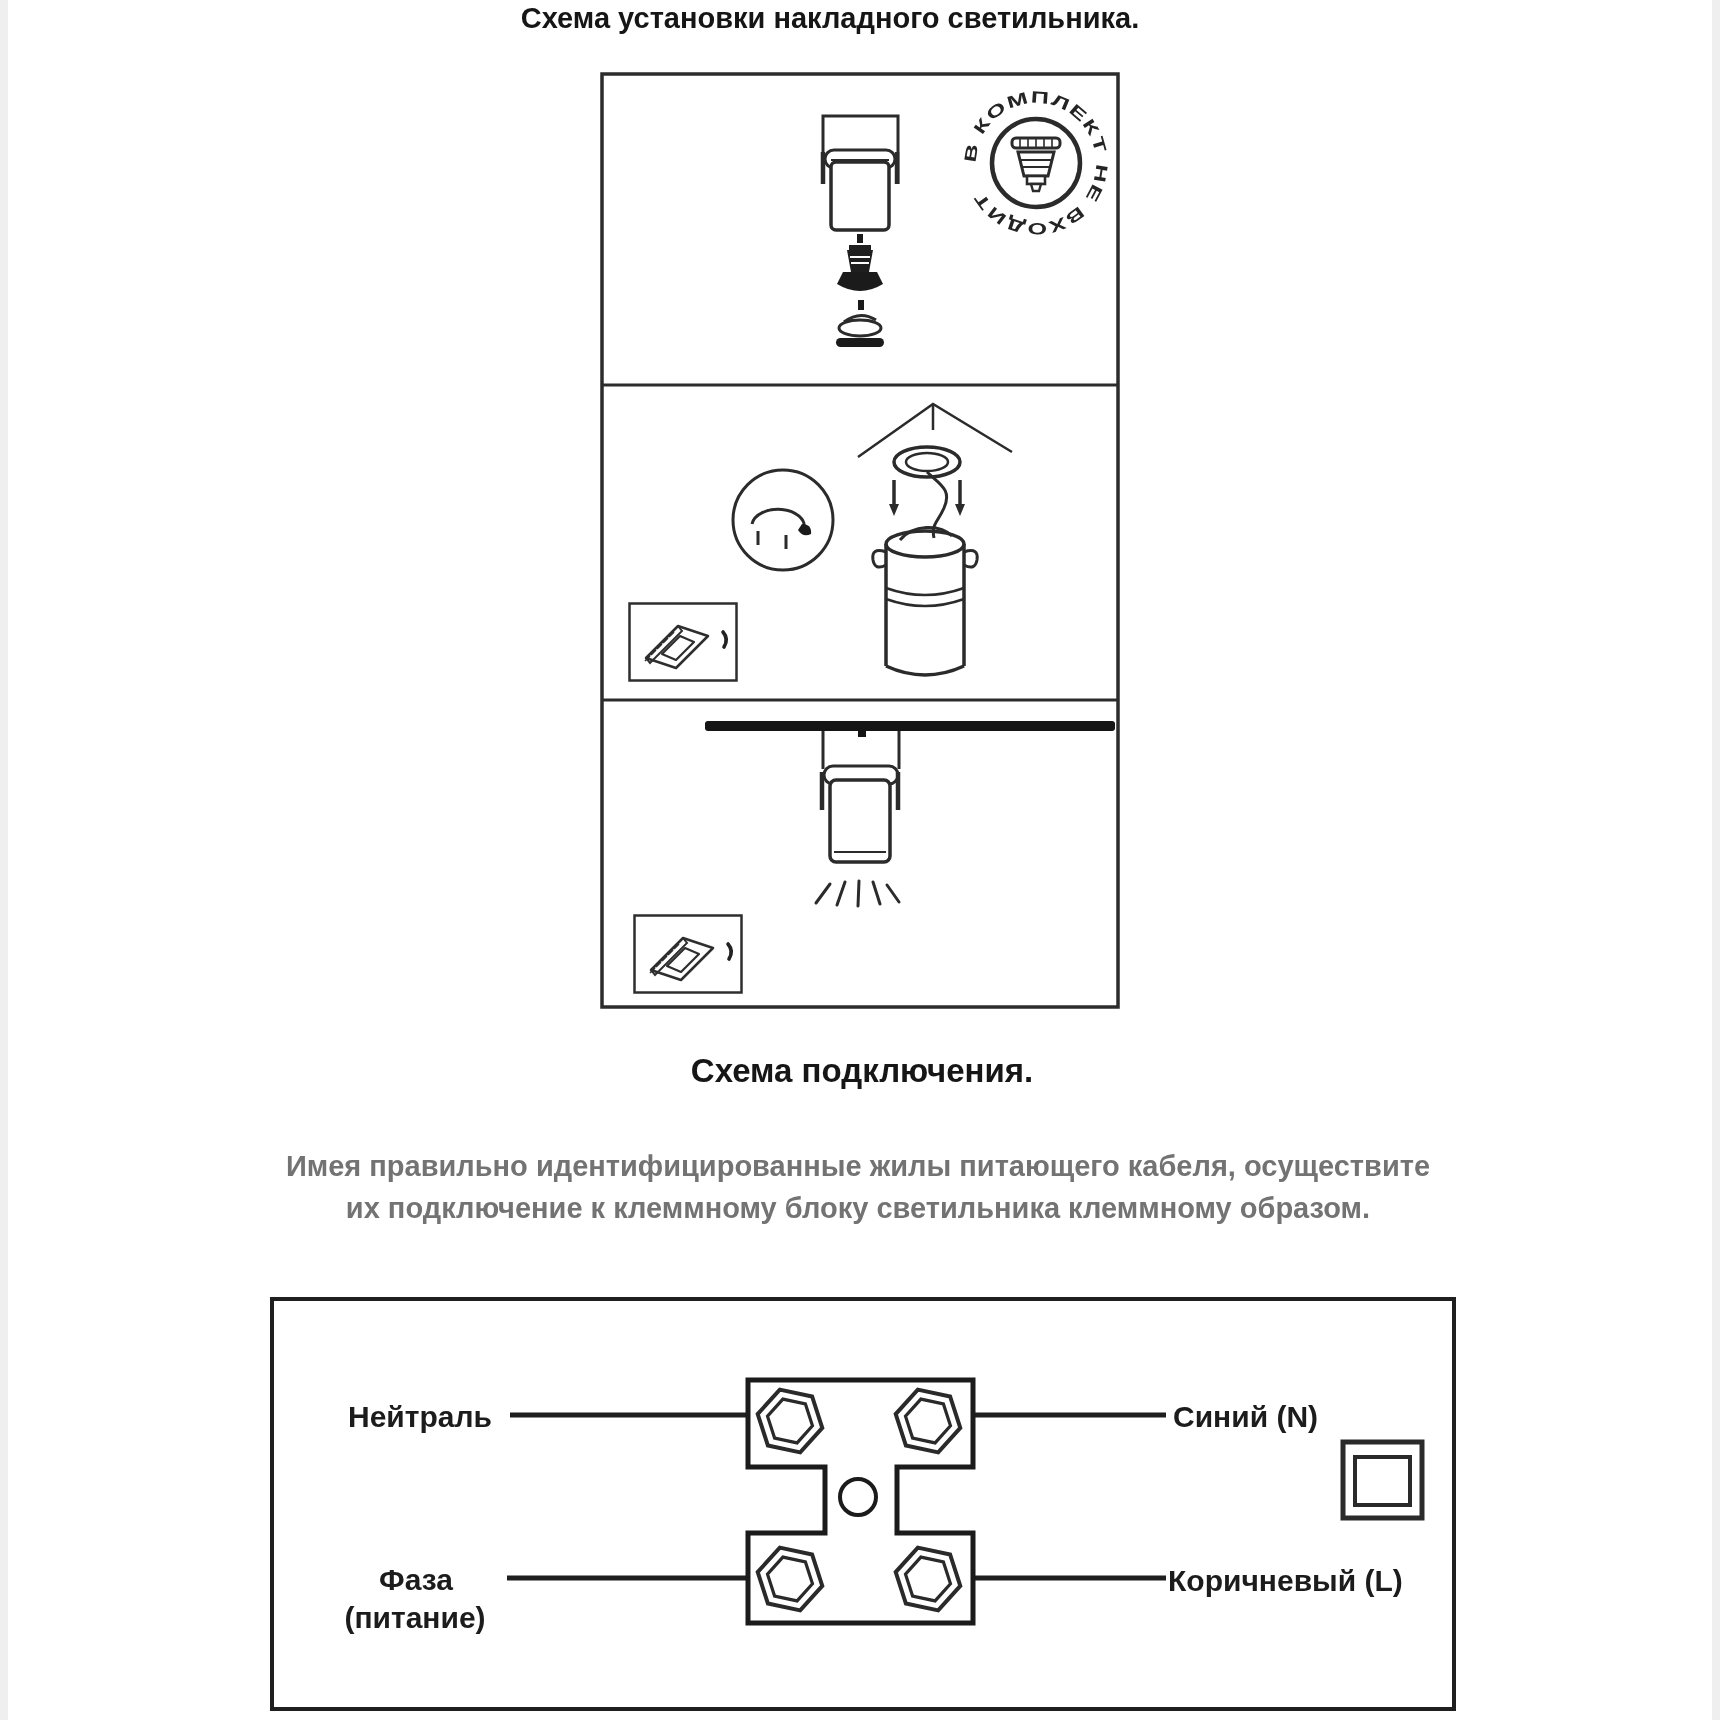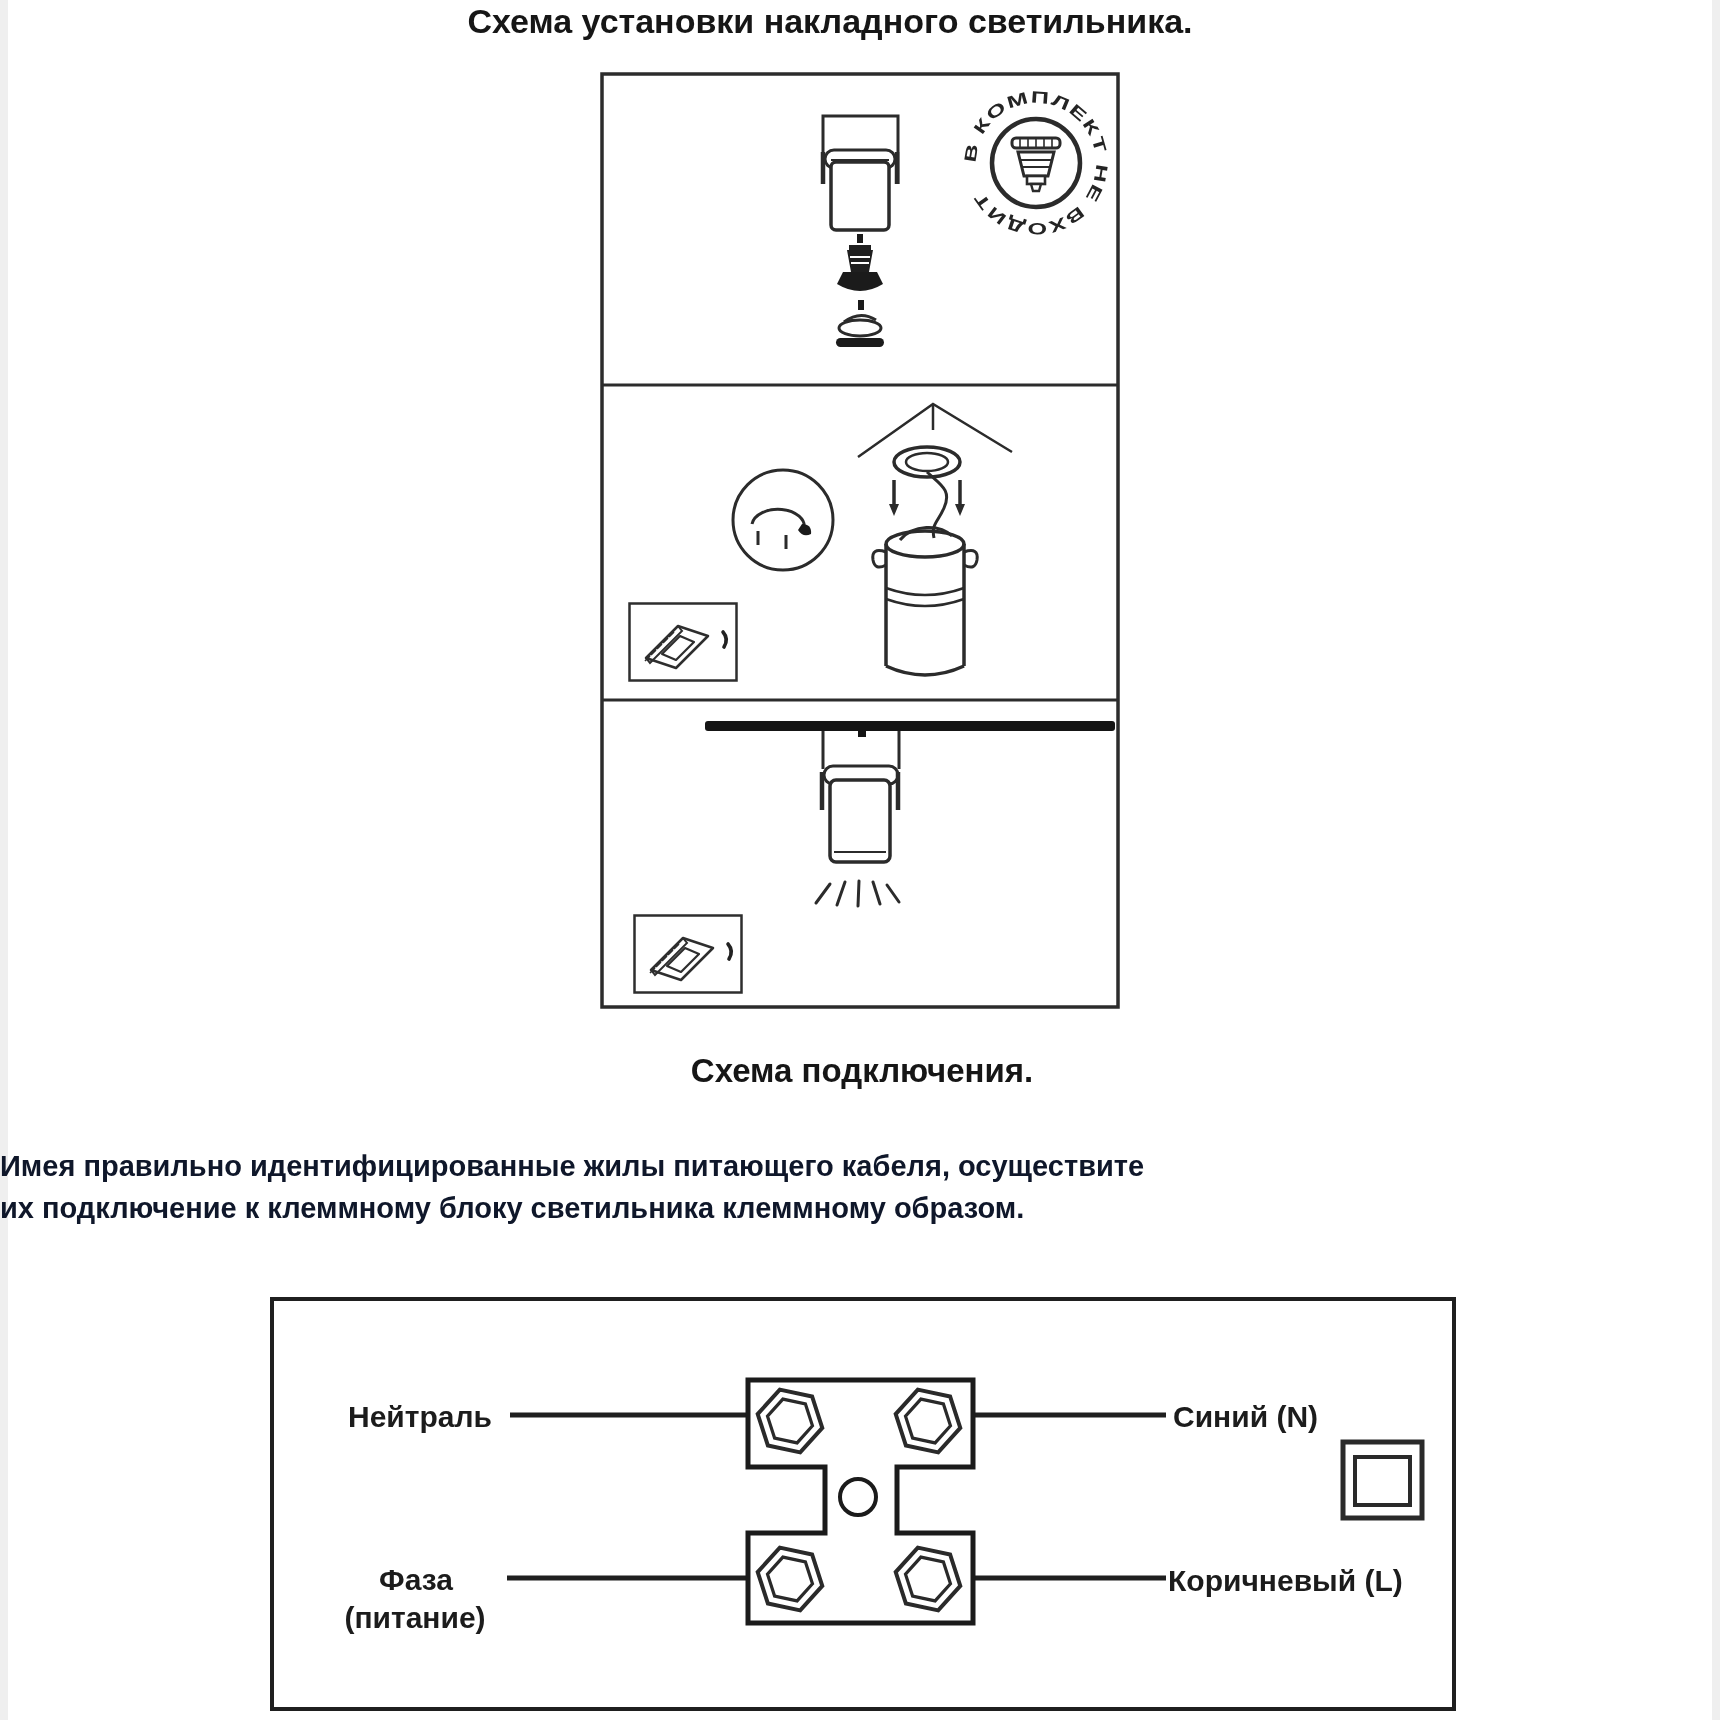--- a/index.html
+++ b/index.html
@@ -5,29 +5,29 @@
   html,body{margin:0;padding:0;background:#ffffff;}
   .canvas{
     position:relative;width:1720px;height:1720px;background:#ffffff;overflow:hidden;
     font-family:"Liberation Sans","DejaVu Sans",sans-serif;color:#1c1c1c;
   }
   .edge-strip{position:absolute;top:0;width:8px;height:1720px;background:#efefef;}
   .edge-left{left:0;}
   .edge-right{left:1712px;}
   .doc-title{
     position:absolute;top:2px;left:0;width:1660px;text-align:center;
-    font-size:34px;font-weight:700;color:#161616;
+    font-size:29px;font-weight:700;color:#161616;
   }
   .section-heading{
     position:absolute;top:1052px;left:0;width:1724px;text-align:center;
     font-size:33px;font-weight:700;color:#161616;
   }
   .intro-line{
-    position:absolute;left:0;width:1716px;text-align:left;
-    font-size:29px;font-weight:600;color:#0f172a;
+    position:absolute;left:0;width:1716px;text-align:center;
+    font-size:29px;font-weight:600;color:#737373;
   }
   .intro-line-1{top:1150px;}
   .intro-line-2{top:1192px;}
   .fig{position:absolute;}
   .fig-install{left:600px;top:72px;width:520px;height:937px;}
   .fig-wiring{left:270px;top:1297px;width:1090px;height:414px;}
   svg{display:block;}
   .wire-label{font-family:"Liberation Sans","DejaVu Sans",sans-serif;font-size:30px;font-weight:700;fill:#1c1c1c;}
   .stamp-text{font-family:"Liberation Sans","DejaVu Sans",sans-serif;font-size:16.5px;font-weight:700;fill:#242424;letter-spacing:1px;}
 </style>

